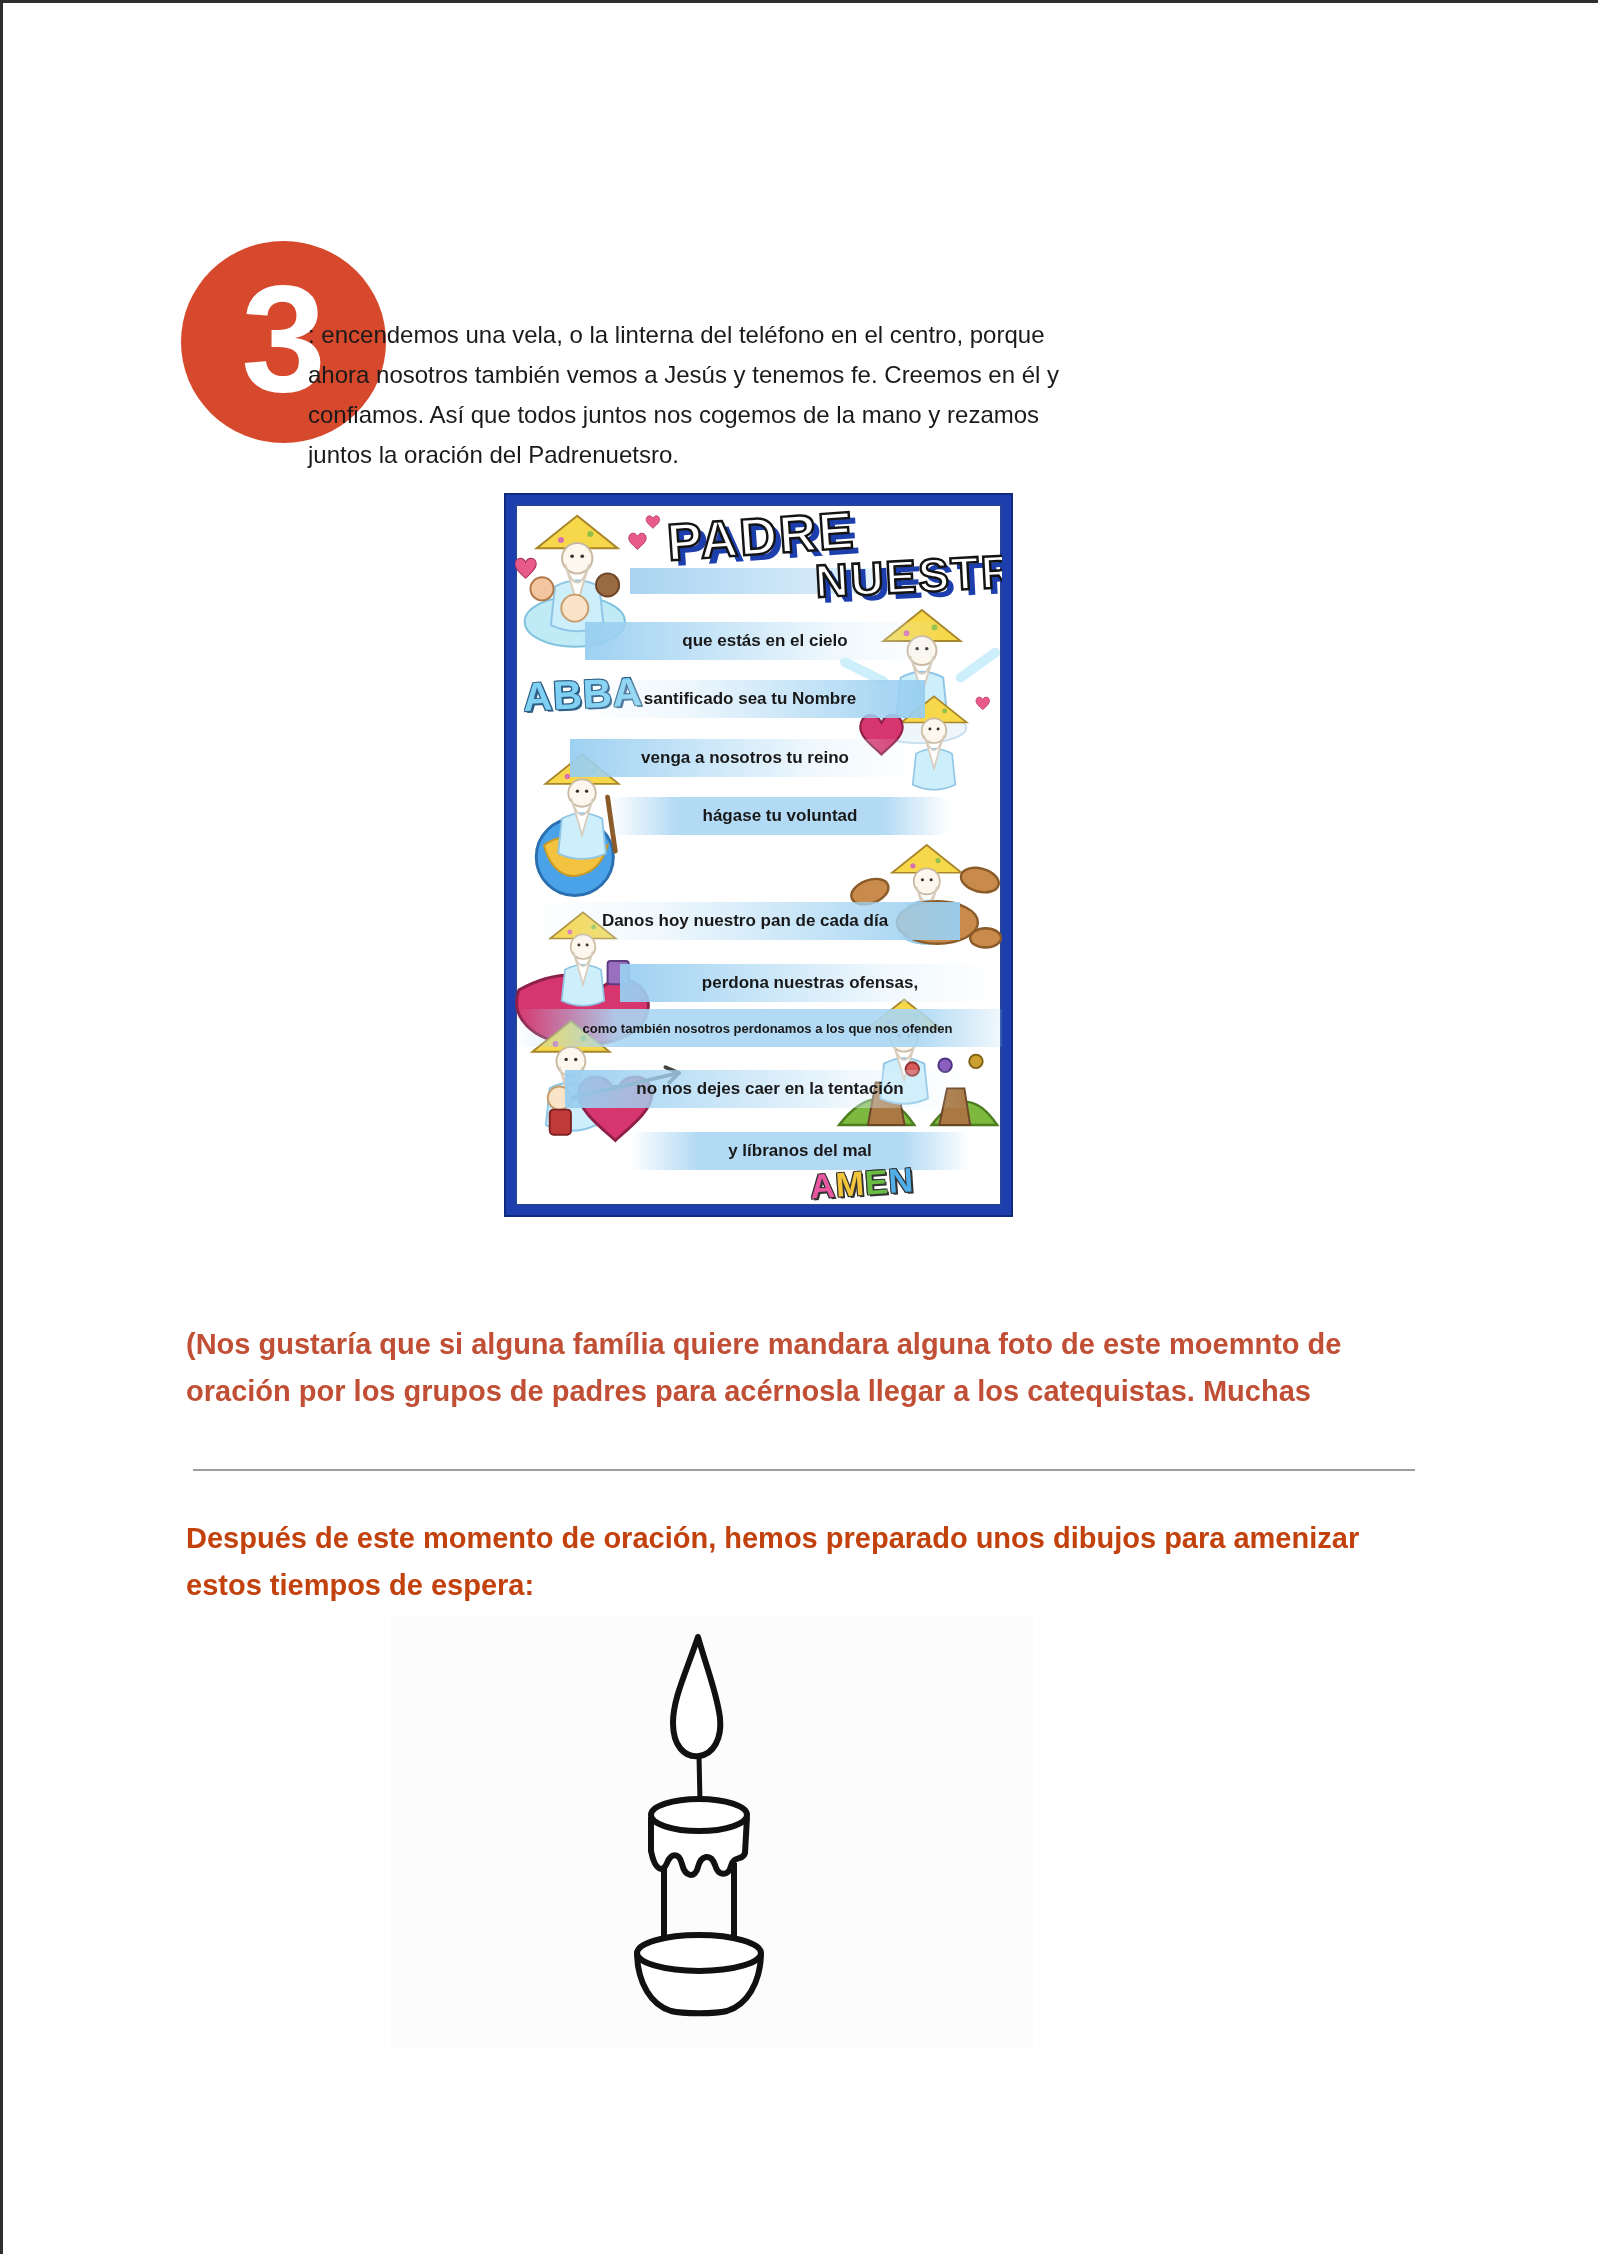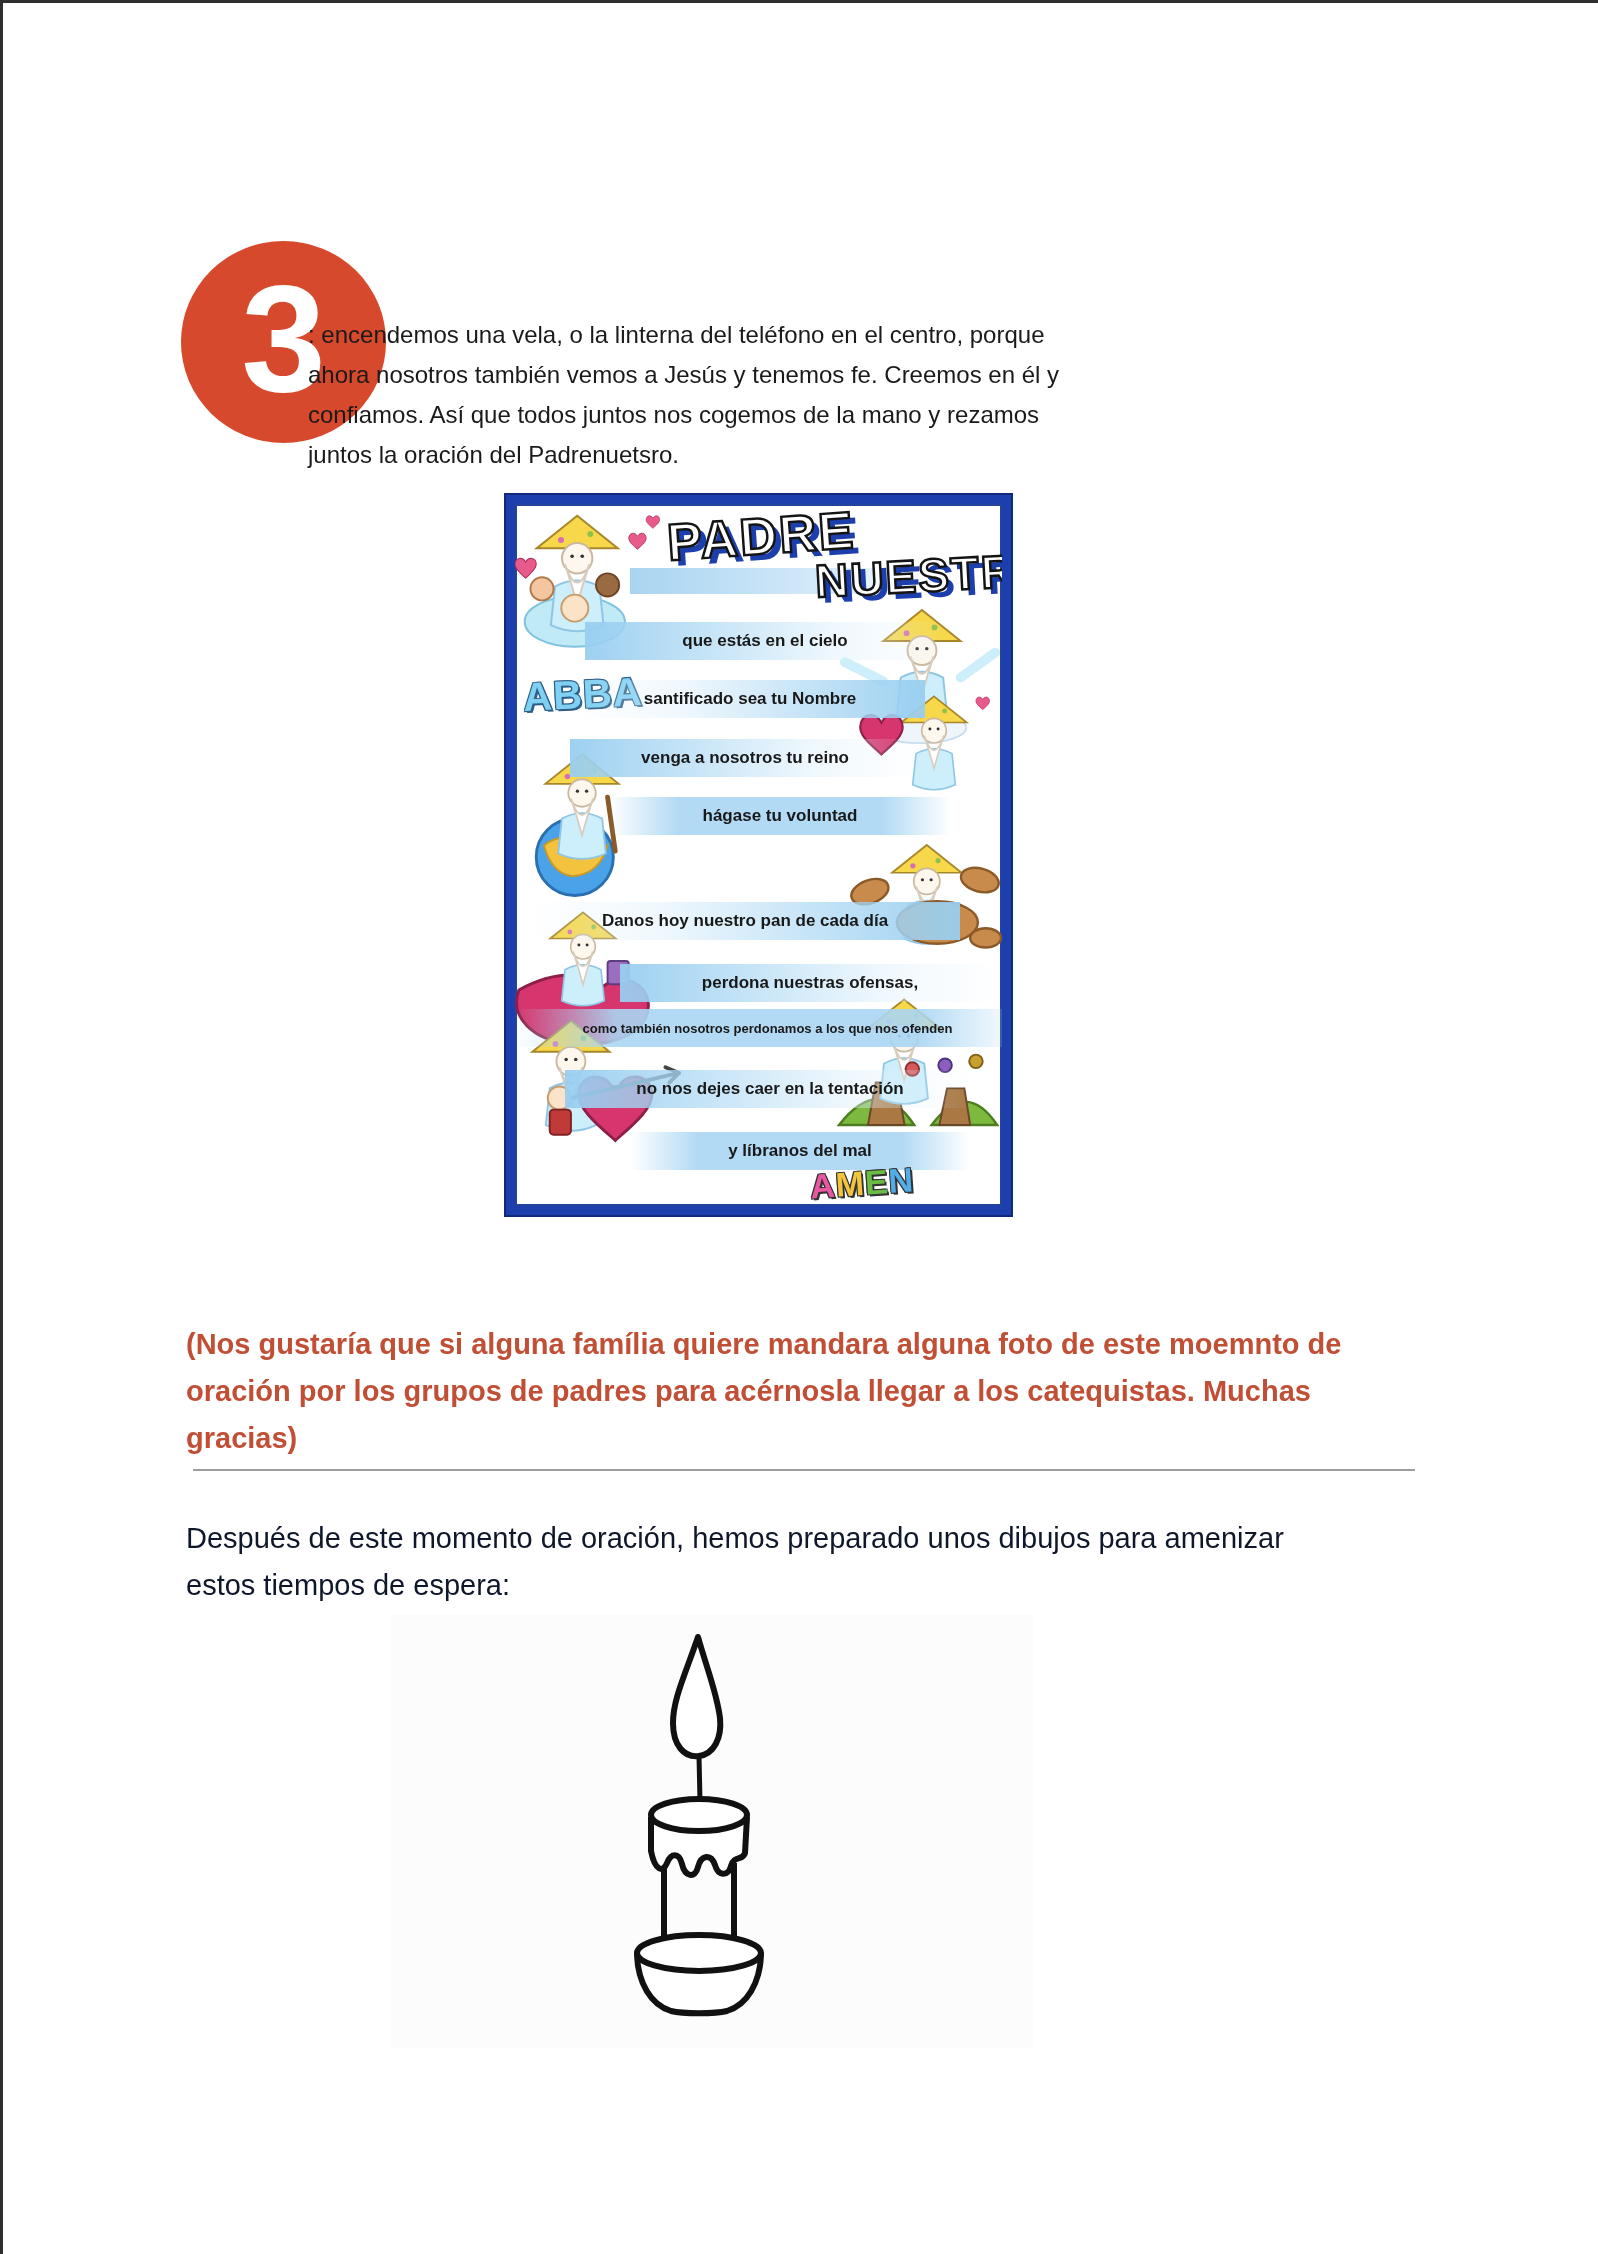--- a/index.html
+++ b/index.html
@@ -62,21 +62,21 @@
   .amen{position:absolute;left:295px;top:660px;font-size:34px;font-weight:bold;transform:rotate(-4deg);letter-spacing:1px;}
   .amen span{text-shadow:2px 2px 0 #333,-1px -1px 0 #333,1px -1px 0 #333,-1px 1px 0 #333;}
   .amen .a{color:#e957a0;}.amen .m{color:#f2c53d;}.amen .e{color:#69bd45;}.amen .n{color:#52aee8;}
   .poster-art{position:absolute;inset:0;width:100%;height:100%;}
   
   .note{position:absolute;left:183px;top:1318px;color:var(--note-text,#c14f35);font-weight:bold;}
   .note div{font-size:29px;line-height:47px;white-space:nowrap;}
   
   .divider{position:absolute;left:190px;top:1466px;width:1222px;height:2px;background:var(--divider,#9e9e9e);}
   
-  .followup{position:absolute;left:183px;top:1512px;color:#0f172a;font-weight:normal;}
+  .followup{position:absolute;left:183px;top:1512px;color:#c2410c;font-weight:bold;}
   .followup div{font-size:29px;line-height:47px;white-space:nowrap;}
   
   .candle-box{position:absolute;left:388px;top:1612px;width:642px;height:433px;background:#fcfcfc;}
   .candle-box svg{position:absolute;left:212px;top:10px;}
 </style>
 </head>
 <body>
 
 <div class="page">
 
@@ -194,21 +194,20 @@
 
       <div class="amen">
         <span class="a">A</span><span class="m">M</span><span class="e">E</span><span class="n">N</span>
       </div>
     </div>
   </div>
 
   <div class="note">
     <div>(Nos gustaría que si alguna família quiere mandara alguna foto de este moemnto de</div>
     <div>oración por los grupos de padres para acérnosla llegar a los catequistas. Muchas</div>
-    <div>gracias)</div>
   </div>
 
   <div class="divider"></div>
 
   <div class="followup">
     <div>Después de este momento de oración, hemos preparado unos dibujos para amenizar</div>
     <div>estos tiempos de espera:</div>
   </div>
 
   <div class="candle-box">

